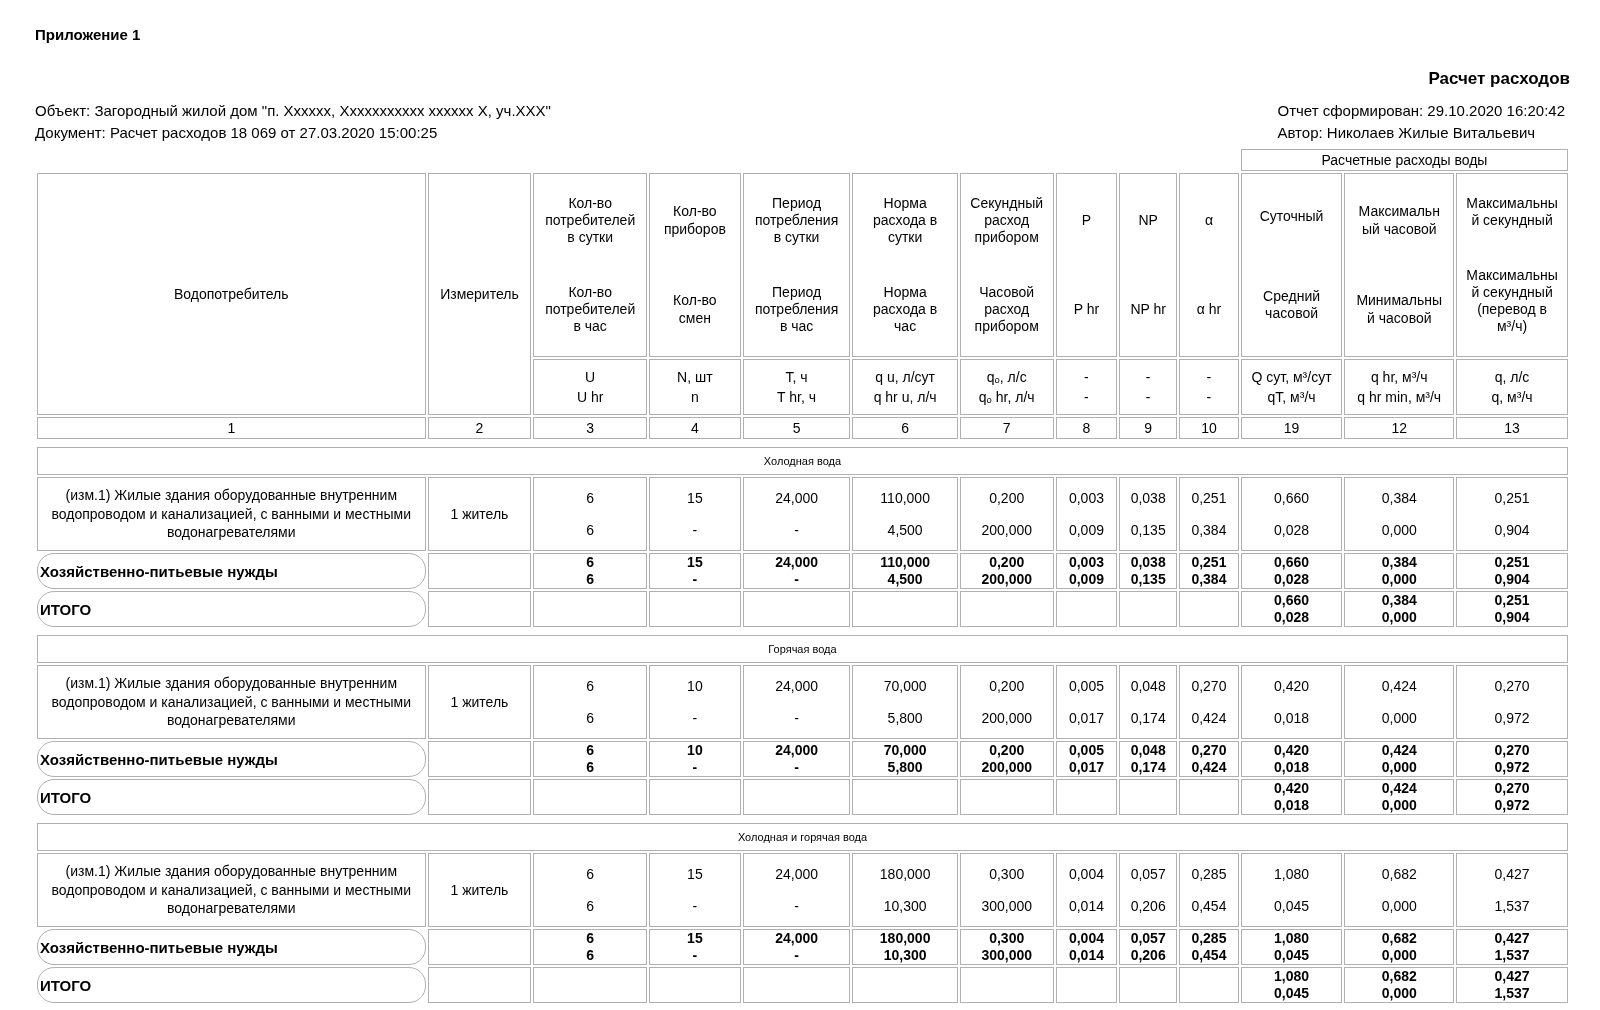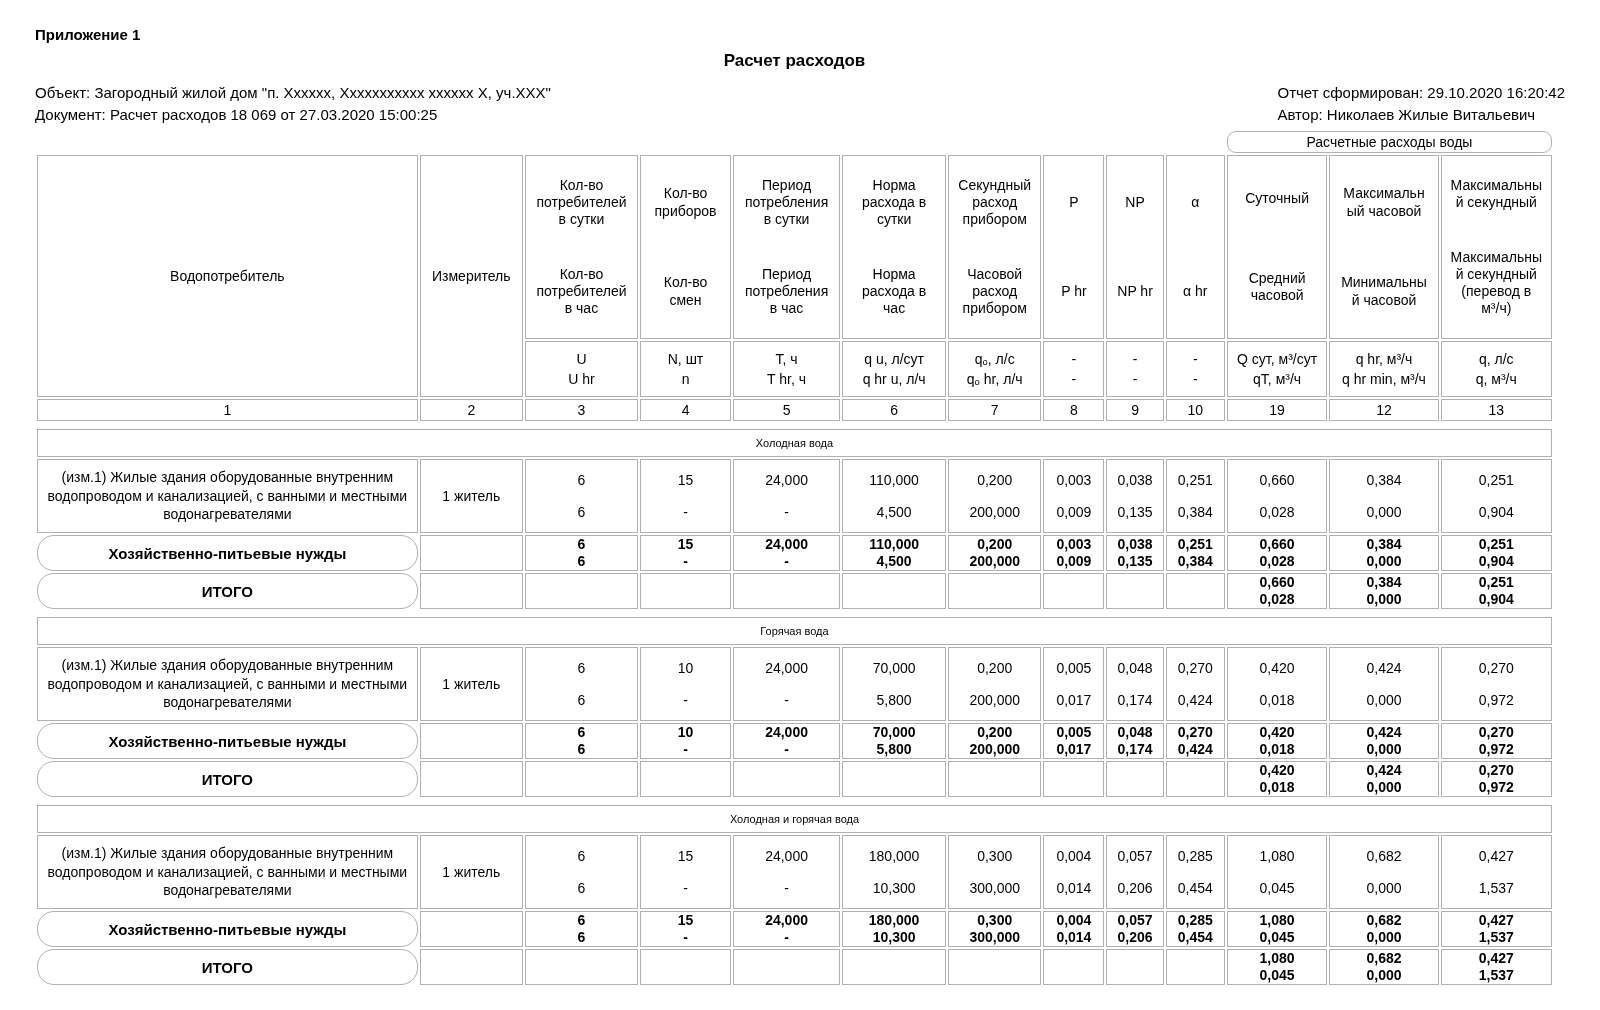--- a/index.html
+++ b/index.html
@@ -1,38 +1,38 @@
 <!DOCTYPE html>
 <html><head>
 <meta charset="utf-8">
 <style>
   html,body{margin:0;padding:0;background:#fff;color:#000;}
   body{width:1600px;height:1010px;font-family:"Liberation Sans","DejaVu Sans",sans-serif;overflow:hidden;}
-  .page{padding:26px 46px 0 35px;}
+  .page{padding:26px 30px 0 35px;}
   .appendix{font-weight:bold;font-size:15px;}
-  .doc-title{text-align:center;font-weight:bold;font-size:17px;margin-top:8px;}
+  .doc-title{text-align:right;font-weight:bold;font-size:17px;margin-top:26px;}
   .info-row{display:flex;justify-content:space-between;margin-top:11px;width:1530px;}
   .info-left div,.info-right div{font-size:15px;line-height:22px;white-space:nowrap;}
   .info-right{}
   table{border-collapse:separate;border-spacing:2px;table-layout:fixed;margin-top:3px;}
   td{border:1px solid #b0b0b0;text-align:center;vertical-align:middle;padding:0 2px;font-size:14px;overflow:hidden;}
   td.nb{border:none;}
-  tr.banner-row td{height:20px;font-size:14px;border-radius:9px;}
+  tr.banner-row td{height:20px;font-size:14px;}
   tr.hrow td{height:182px;}
   .pair-sa{display:flex;flex-direction:column;justify-content:space-around;height:178px;white-space:pre-line;line-height:1.22;font-size:14px;}
   tr.urow td{height:54px;}
   .u-line{margin:3px 0;line-height:1.2;}
   tr.nrow td{height:20px;}
   tr.sp td{height:4px;border:none;}
   td.stitle{font-weight:normal;font-size:11px;height:26px;}
   tr.crow td{height:68px;}
   .pfar{display:flex;flex-direction:column;justify-content:space-around;height:64px;}
   .pnear div{line-height:17px;}
   td.namec{text-align:center;padding:2px 4px;line-height:1.35;}
-  td.rlabel{text-align:center;font-weight:bold;font-size:15px;padding-right:2px;border-radius:17px;}
+  td.rlabel{text-align:left;font-weight:bold;font-size:15px;padding-right:2px;border-radius:17px;}
   tr.hozrow td,tr.totrow td{height:34px;font-weight:bold;}
 </style>
 </head>
 <body>
 
 <div class="page">
   <div class="appendix">Приложение 1</div>
   <div class="doc-title">Расчет расходов</div>
   <div class="info-row">
     <div class="info-left">

